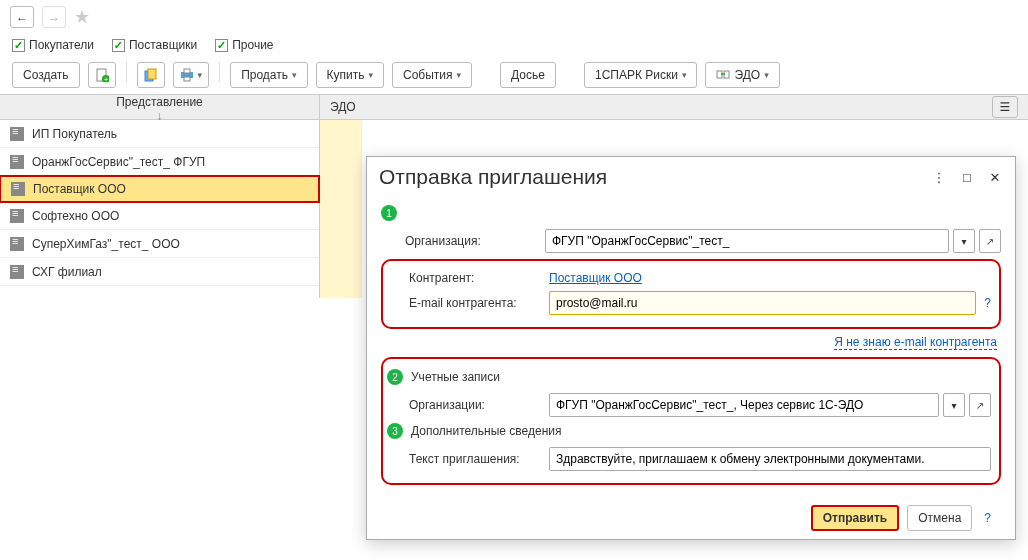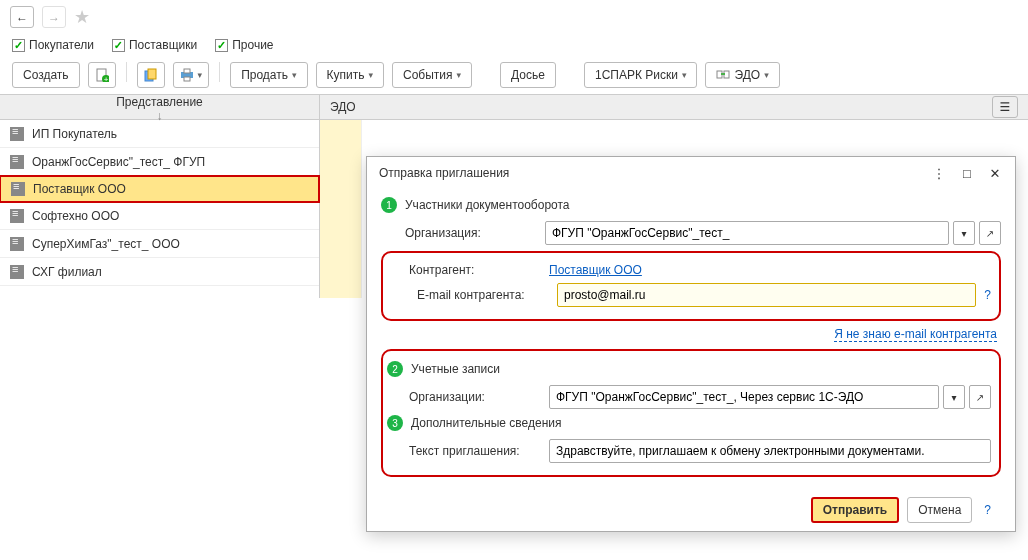--- a/index.html
+++ b/index.html
@@ -161,21 +161,21 @@
     border: 1px solid #aaa;
     box-shadow: 0 4px 16px rgba(0,0,0,.2);
   }
   .dialog-header {
     display: flex;
     align-items: center;
     justify-content: space-between;
     padding: 8px 12px;
   }
   .dialog-title {
-    font-size: 12px;
+    font-size: 21px;
   }
   .dialog-controls {
     display: flex;
     gap: 12px;
   }
   .win-btn {
     width: 16px; height: 16px;
     display: inline-flex;
     align-items: center;
     justify-content: center;
@@ -408,40 +408,39 @@
     <span class="dialog-title">Отправка приглашения</span>
     <div class="dialog-controls">
       <span class="win-btn">⋮</span>
       <span class="win-btn">□</span>
       <span class="win-btn">✕</span>
     </div>
   </div>
   <div class="dialog-body">
     <div class="step">
         <span class="step-num">1</span>
-        <span>Участники документооборота</span>
       </div>
 
     <div class="form-row">
       <span class="form-label">Организация:</span>
       <div class="input-wrap">
         <input class="text-input" value="ФГУП &quot;ОранжГосСервис&quot;_тест_" style="">
         <span class="small-btn">▾</span>
         <span class="small-btn">↗</span>
       </div>
     </div>
 
     <div class="red-frame">
       <div class="form-row" style="margin-left:18px">
         <span class="form-label">Контрагент:</span>
         <div class="input-wrap">
           <span class="link">Поставщик ООО</span>
         </div>
       </div>
-      <div class="form-row" style="margin-left:26px">
+      <div class="form-row" style="margin-left:18px">
         <span class="form-label">E-mail контрагента:</span>
         <div class="input-wrap">
           <input class="text-input yellow" value="prosto@mail.ru" style="">
           <span class="help">?</span>
         </div>
       </div>
     </div>
 
     <div class="right-link">
       <span class="dotted-link">Я не знаю e-mail контрагента</span>

